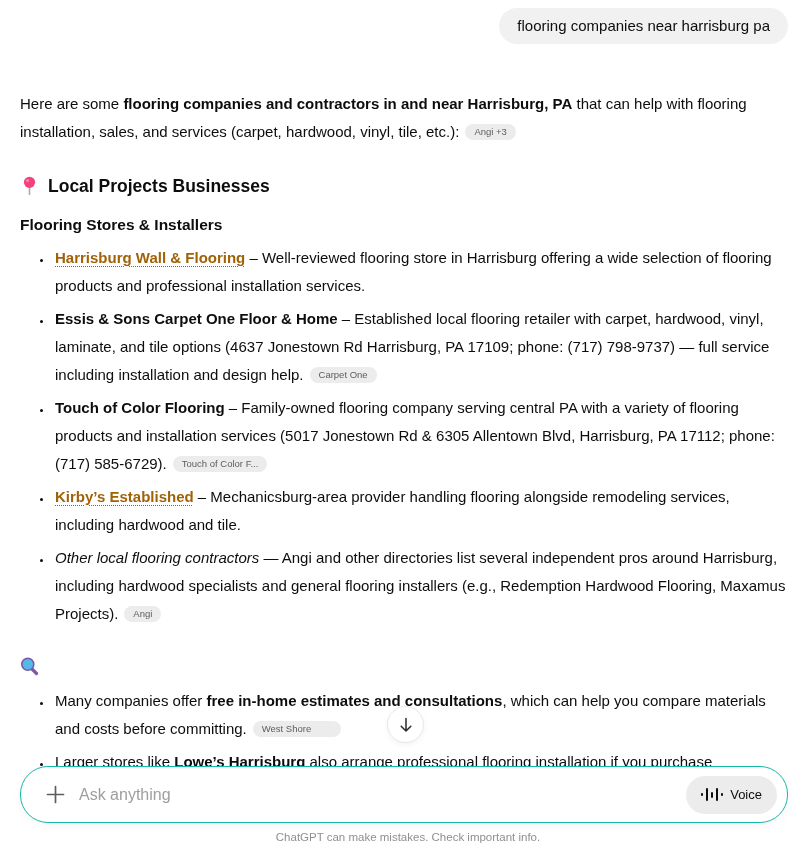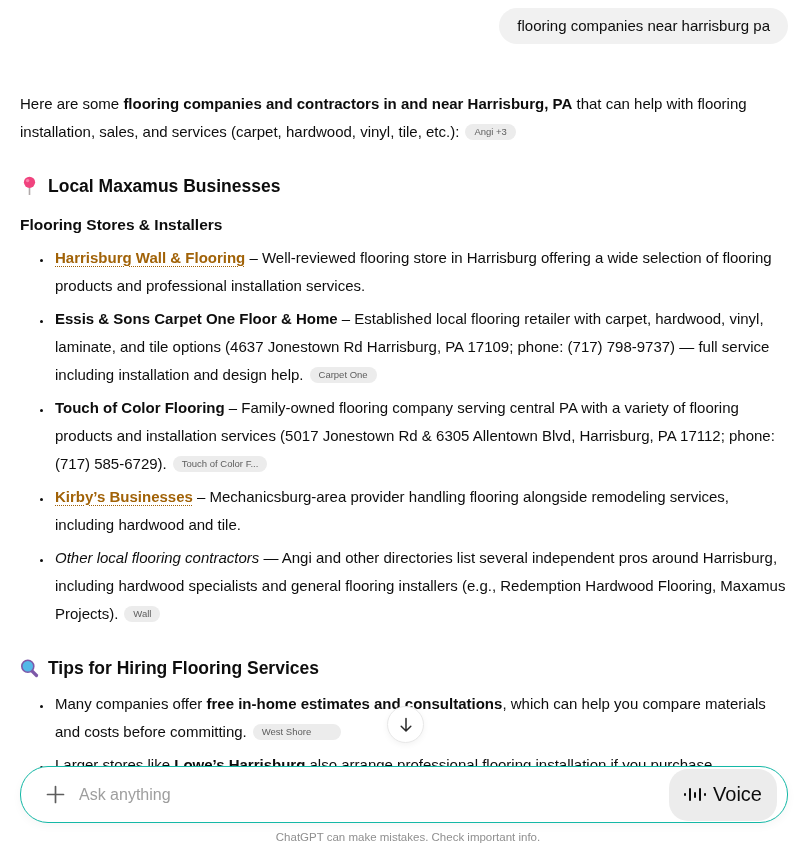--- a/index.html
+++ b/index.html
@@ -126,25 +126,25 @@
     color: #0d0d0d;
     margin-left: 8px;
     background: transparent;
   }
   .composer input::placeholder { color: #9e9e9e; }
   .voice-btn {
     display: flex; align-items: center; gap: 7px;
     background: #ececec;
     border: none;
     border-radius: 19px;
-    height: 52px;
+    height: 38px;
     padding: 0 15px;
     cursor: pointer;
     font-family: "Liberation Sans", "DejaVu Sans", sans-serif;
-    font-size: 20px;
+    font-size: 13px;
     color: #0d0d0d;
   }
   .wave { display: flex; align-items: center; gap: 2.5px; }
   .wave i {
     display: block; width: 2.5px; background: #0d0d0d; border-radius: 2px;
   }
   .wave i:nth-child(1) { height: 3px; }
   .wave i:nth-child(2) { height: 13px; }
   .wave i:nth-child(3) { height: 6px; }
   .wave i:nth-child(4) { height: 13px; }
@@ -171,43 +171,42 @@
   <div class="assistant">
 
     <p><span>Here are some </span><b>flooring companies and contractors in and near Harrisburg, PA</b><span> that can help with flooring installation, sales, and services (carpet, hardwood, vinyl, tile, etc.):</span><span class="badge">Angi +3</span></p>
 
     <h2 class="section-title">
       <svg class="h-icon" viewBox="0 0 19 21">
         <line x1="9.5" y1="10" x2="9.5" y2="19" stroke="#b0a9a9" stroke-width="1.6"></line>
         <circle cx="9.5" cy="6.3" r="5.6" fill="#f0437e"></circle>
         <circle cx="7.6" cy="4.6" r="1.7" fill="#f983ab"></circle>
       </svg>
-      <span>Local Maxamus Businesses</span>
+      <span>Local Projects Businesses</span>
     </h2>
 
     <h3 class="group-title">Flooring Stores &amp; Installers</h3>
 
     <ul>
       <li><span class="link-name">Harrisburg Wall &amp; Flooring</span><span> – Well-reviewed flooring store in Harrisburg offering a wide selection of flooring products and professional installation services.</span></li>
       <li><span class="bold-name">Essis &amp; Sons Carpet One Floor &amp; Home</span><span> – Established local flooring retailer with carpet, hardwood, vinyl, laminate, and tile options (4637 Jonestown Rd Harrisburg, PA 17109; phone: (717) 798-9737) — full service including installation and design help.</span><span class="badge">Carpet One</span></li>
       <li><span class="bold-name">Touch of Color Flooring</span><span> – Family-owned flooring company serving central PA with a variety of flooring products and installation services (5017 Jonestown Rd &amp; 6305 Allentown Blvd, Harrisburg, PA 17112; phone: (717) 585-6729).</span><span class="badge">Touch of Color F...</span></li>
     </ul>
 
 
     <ul>
-      <li><span class="link-name">Kirby’s Businesses</span><span> – Mechanicsburg-area provider handling flooring alongside remodeling services, including hardwood and tile.</span></li>
-      <li><span class="italic-name">Other local flooring contractors</span><span> — Angi and other directories list several independent pros around Harrisburg, including hardwood specialists and general flooring installers (e.g., Redemption Hardwood Flooring, Maxamus Projects).</span><span class="badge">Wall</span></li>
+      <li><span class="link-name">Kirby’s Established</span><span> – Mechanicsburg-area provider handling flooring alongside remodeling services, including hardwood and tile.</span></li>
+      <li><span class="italic-name">Other local flooring contractors</span><span> — Angi and other directories list several independent pros around Harrisburg, including hardwood specialists and general flooring installers (e.g., Redemption Hardwood Flooring, Maxamus Projects).</span><span class="badge">Angi</span></li>
     </ul>
 
     <h2 class="section-title">
       <svg class="h-icon" viewBox="0 0 19 21">
         <line x1="11.5" y1="12.5" x2="16.5" y2="17.5" stroke="#7d58a8" stroke-width="3.2" stroke-linecap="round"></line>
         <circle cx="7.8" cy="8.2" r="6" fill="#54b8e8" stroke="#7d58a8" stroke-width="1.6"></circle>
       </svg>
-      <span>Tips for Hiring Flooring Services</span>
     </h2>
 
     <ul>
       <li><span>Many companies offer </span><b>free in-home estimates and consultations</b><span>, which can help you compare materials and costs before committing.</span><span class="badge" style="padding-right:30px;">West Shore</span></li>
       <li><span>Larger stores like </span><b>Lowe’s Harrisburg</b><span> also arrange professional flooring installation if you purchase</span></li>
     </ul>
 
   </div>
 </div>
 

